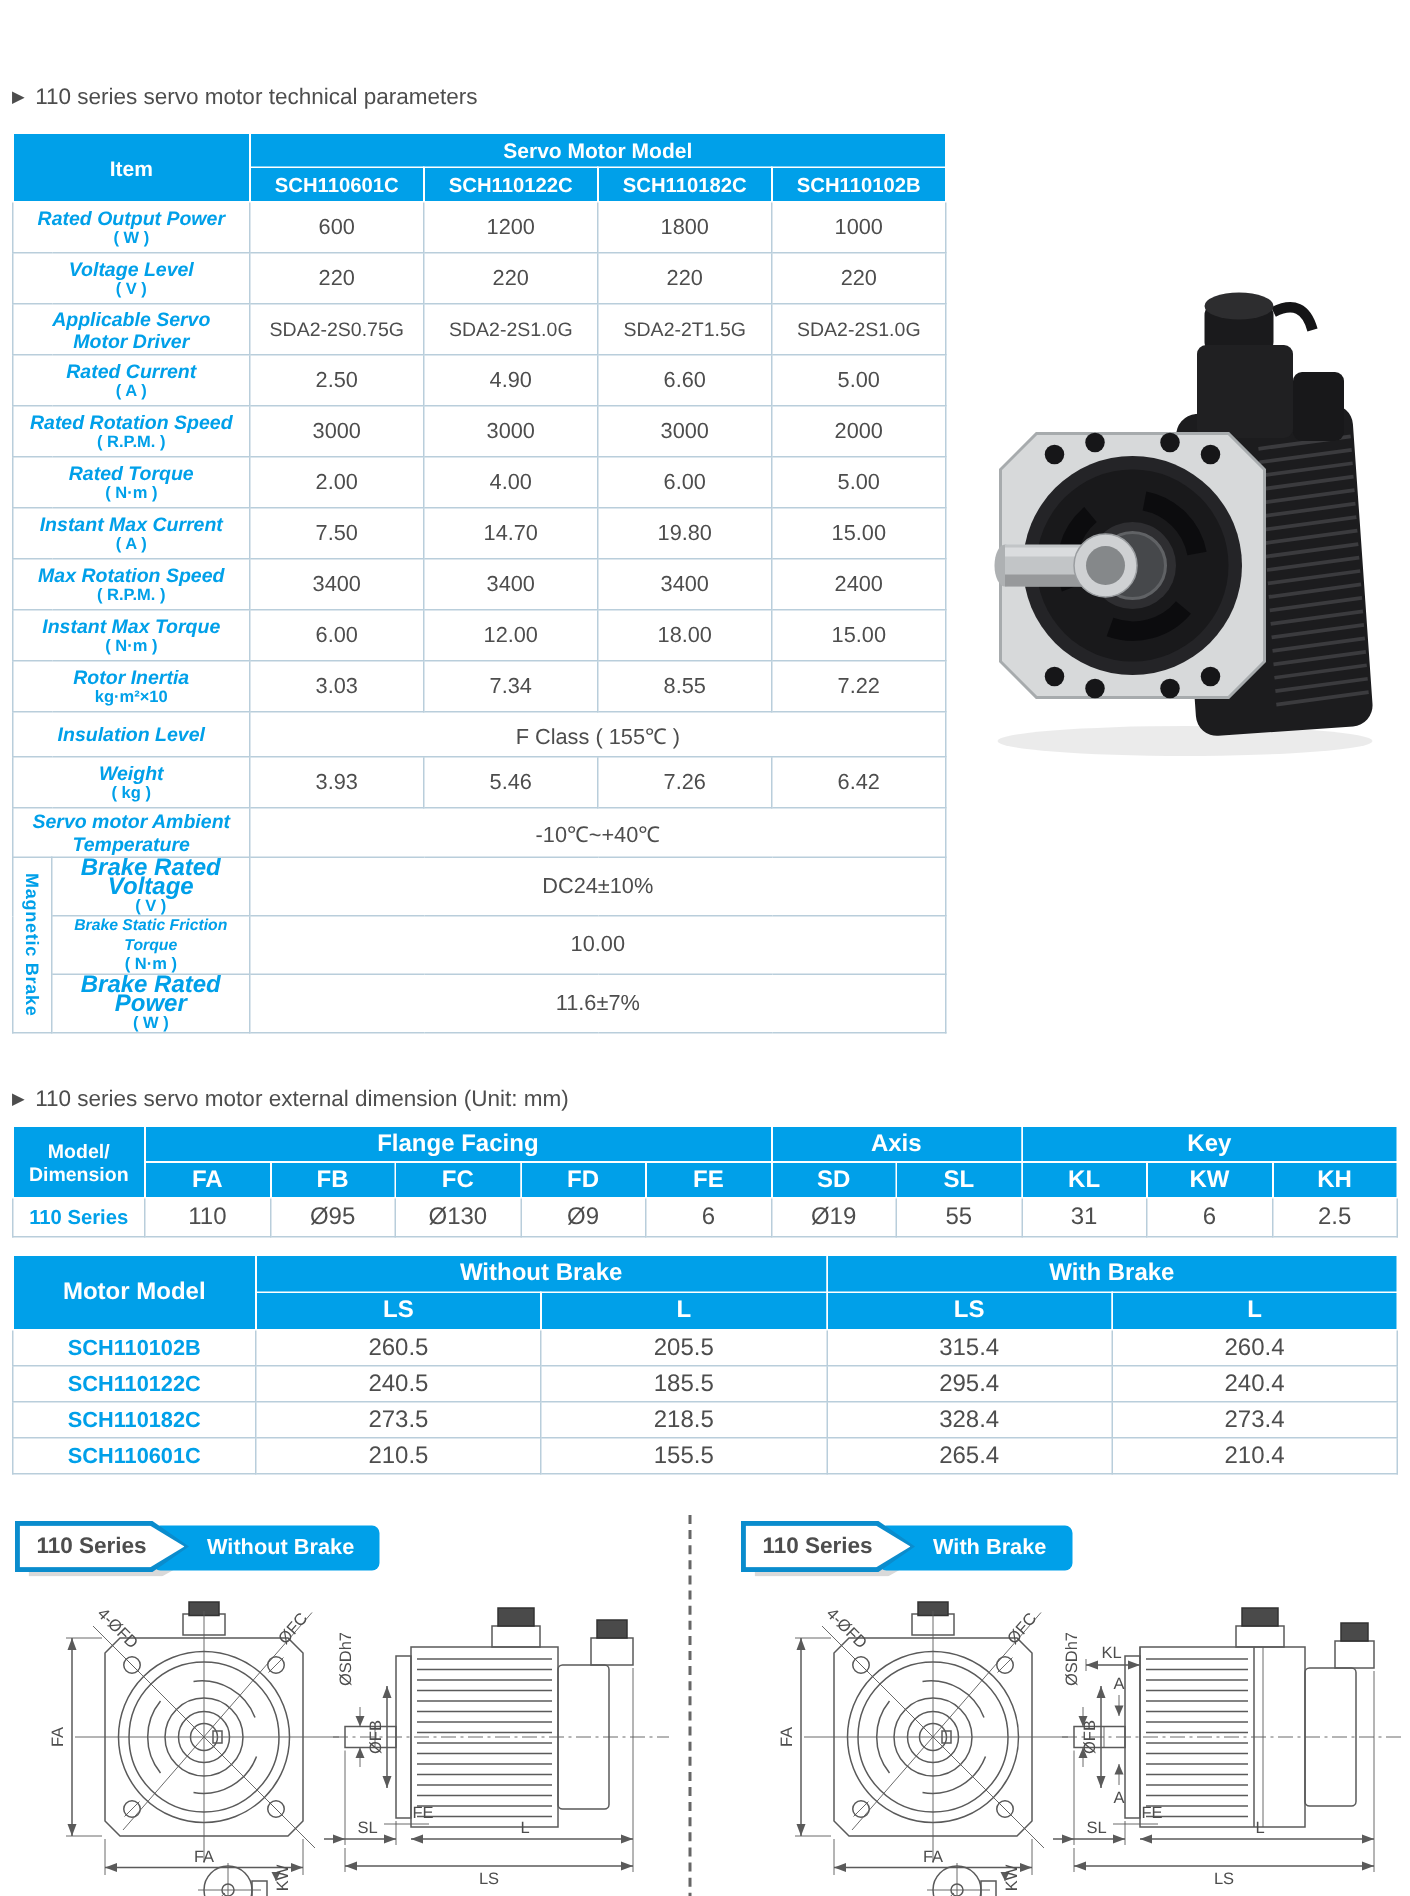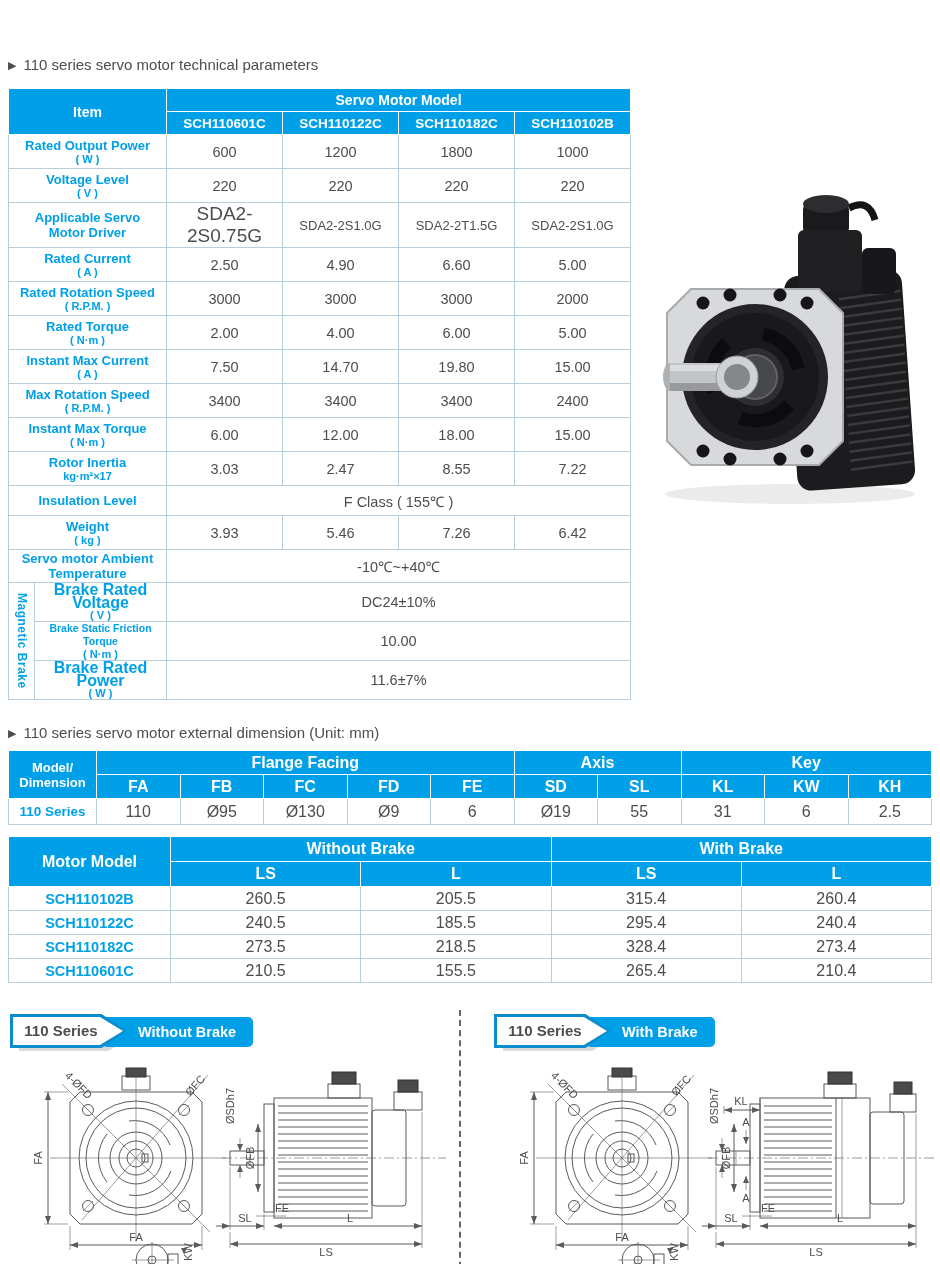--- a/index.html
+++ b/index.html
@@ -11,21 +11,21 @@
   table{border-collapse:collapse;table-layout:fixed;}
   td,th{padding:0;overflow:hidden;}
 
   
   .spec{position:absolute;left:8px;top:46px;width:622px;}
   .spec th,.spec td{border:1px solid #b9cedb;}
   .spec thead th{background:#00a0e9;color:#fff;border:1px solid #fff;font-size:14px;font-weight:bold;}
   .spec thead .model{font-size:13.5px;height:22px;}
   .spec thead .grp{height:22px;}
   .spec .lbl{color:#00a0e9;text-align:center;font-weight:bold;vertical-align:middle;}
-  .spec .l1{font-size:13px;line-height:15px;}
+  .spec .l1{font-size:13px;line-height:15px;font-style:italic;}
   .spec .l2{font-size:11px;line-height:12px;}
   .spec .l1.small{font-size:16px;line-height:13px;}
   .spec .val{text-align:center;color:#4d4d4d;font-size:14.5px;vertical-align:middle;}
   .spec .rot{writing-mode:vertical-lr;color:#00a0e9;font-weight:bold;font-size:12px;
              text-align:center;vertical-align:middle;letter-spacing:.5px;}
   .r34{height:34px}.r30{height:30px}.r33{height:33px}.r35{height:35px}
 
   
   .dim,.mdl{position:absolute;left:8px;width:924px;}
   .dim{top:708px;}
@@ -110,21 +110,21 @@
           </td>
         <td class="val">220</td>
         <td class="val">220</td>
         <td class="val">220</td>
         <td class="val">220</td>
       </tr>
       <tr class="r34">
         <td class="lbl" colspan="2">
             <div class="l1" style="padding:0 6px;">Applicable Servo Motor Driver</div>
           </td>
-        <td class="val" style="font-size:19px;">SDA2-2S0.75G</td>
+        <td class="val" style="font-size:13px;">SDA2-2S0.75G</td>
         <td class="val" style="font-size:13px;">SDA2-2S1.0G</td>
         <td class="val" style="font-size:13px;">SDA2-2T1.5G</td>
         <td class="val" style="font-size:13px;">SDA2-2S1.0G</td>
       </tr>
       <tr class="r34">
         <td class="lbl" colspan="2">
             <div class="l1">Rated Current</div>
             <div class="l2">( A )</div>
           </td>
         <td class="val">2.50</td>
@@ -178,24 +178,24 @@
             <div class="l2">( N·m )</div>
           </td>
         <td class="val">6.00</td>
         <td class="val">12.00</td>
         <td class="val">18.00</td>
         <td class="val">15.00</td>
       </tr>
       <tr class="r34">
         <td class="lbl" colspan="2">
             <div class="l1">Rotor Inertia</div>
-            <div class="l2">kg·m²×17</div>
+            <div class="l2">kg·m²×10</div>
           </td>
         <td class="val">3.03</td>
-        <td class="val">2.47</td>
+        <td class="val">7.34</td>
         <td class="val">8.55</td>
         <td class="val">7.22</td>
       </tr>
       <tr class="r30">
         <td class="lbl" colspan="2">
             <div class="l1">Insulation Level</div>
           </td>
         <td class="val" colspan="4">F Class ( 155℃ )</td>
       </tr>
       <tr class="r34">

